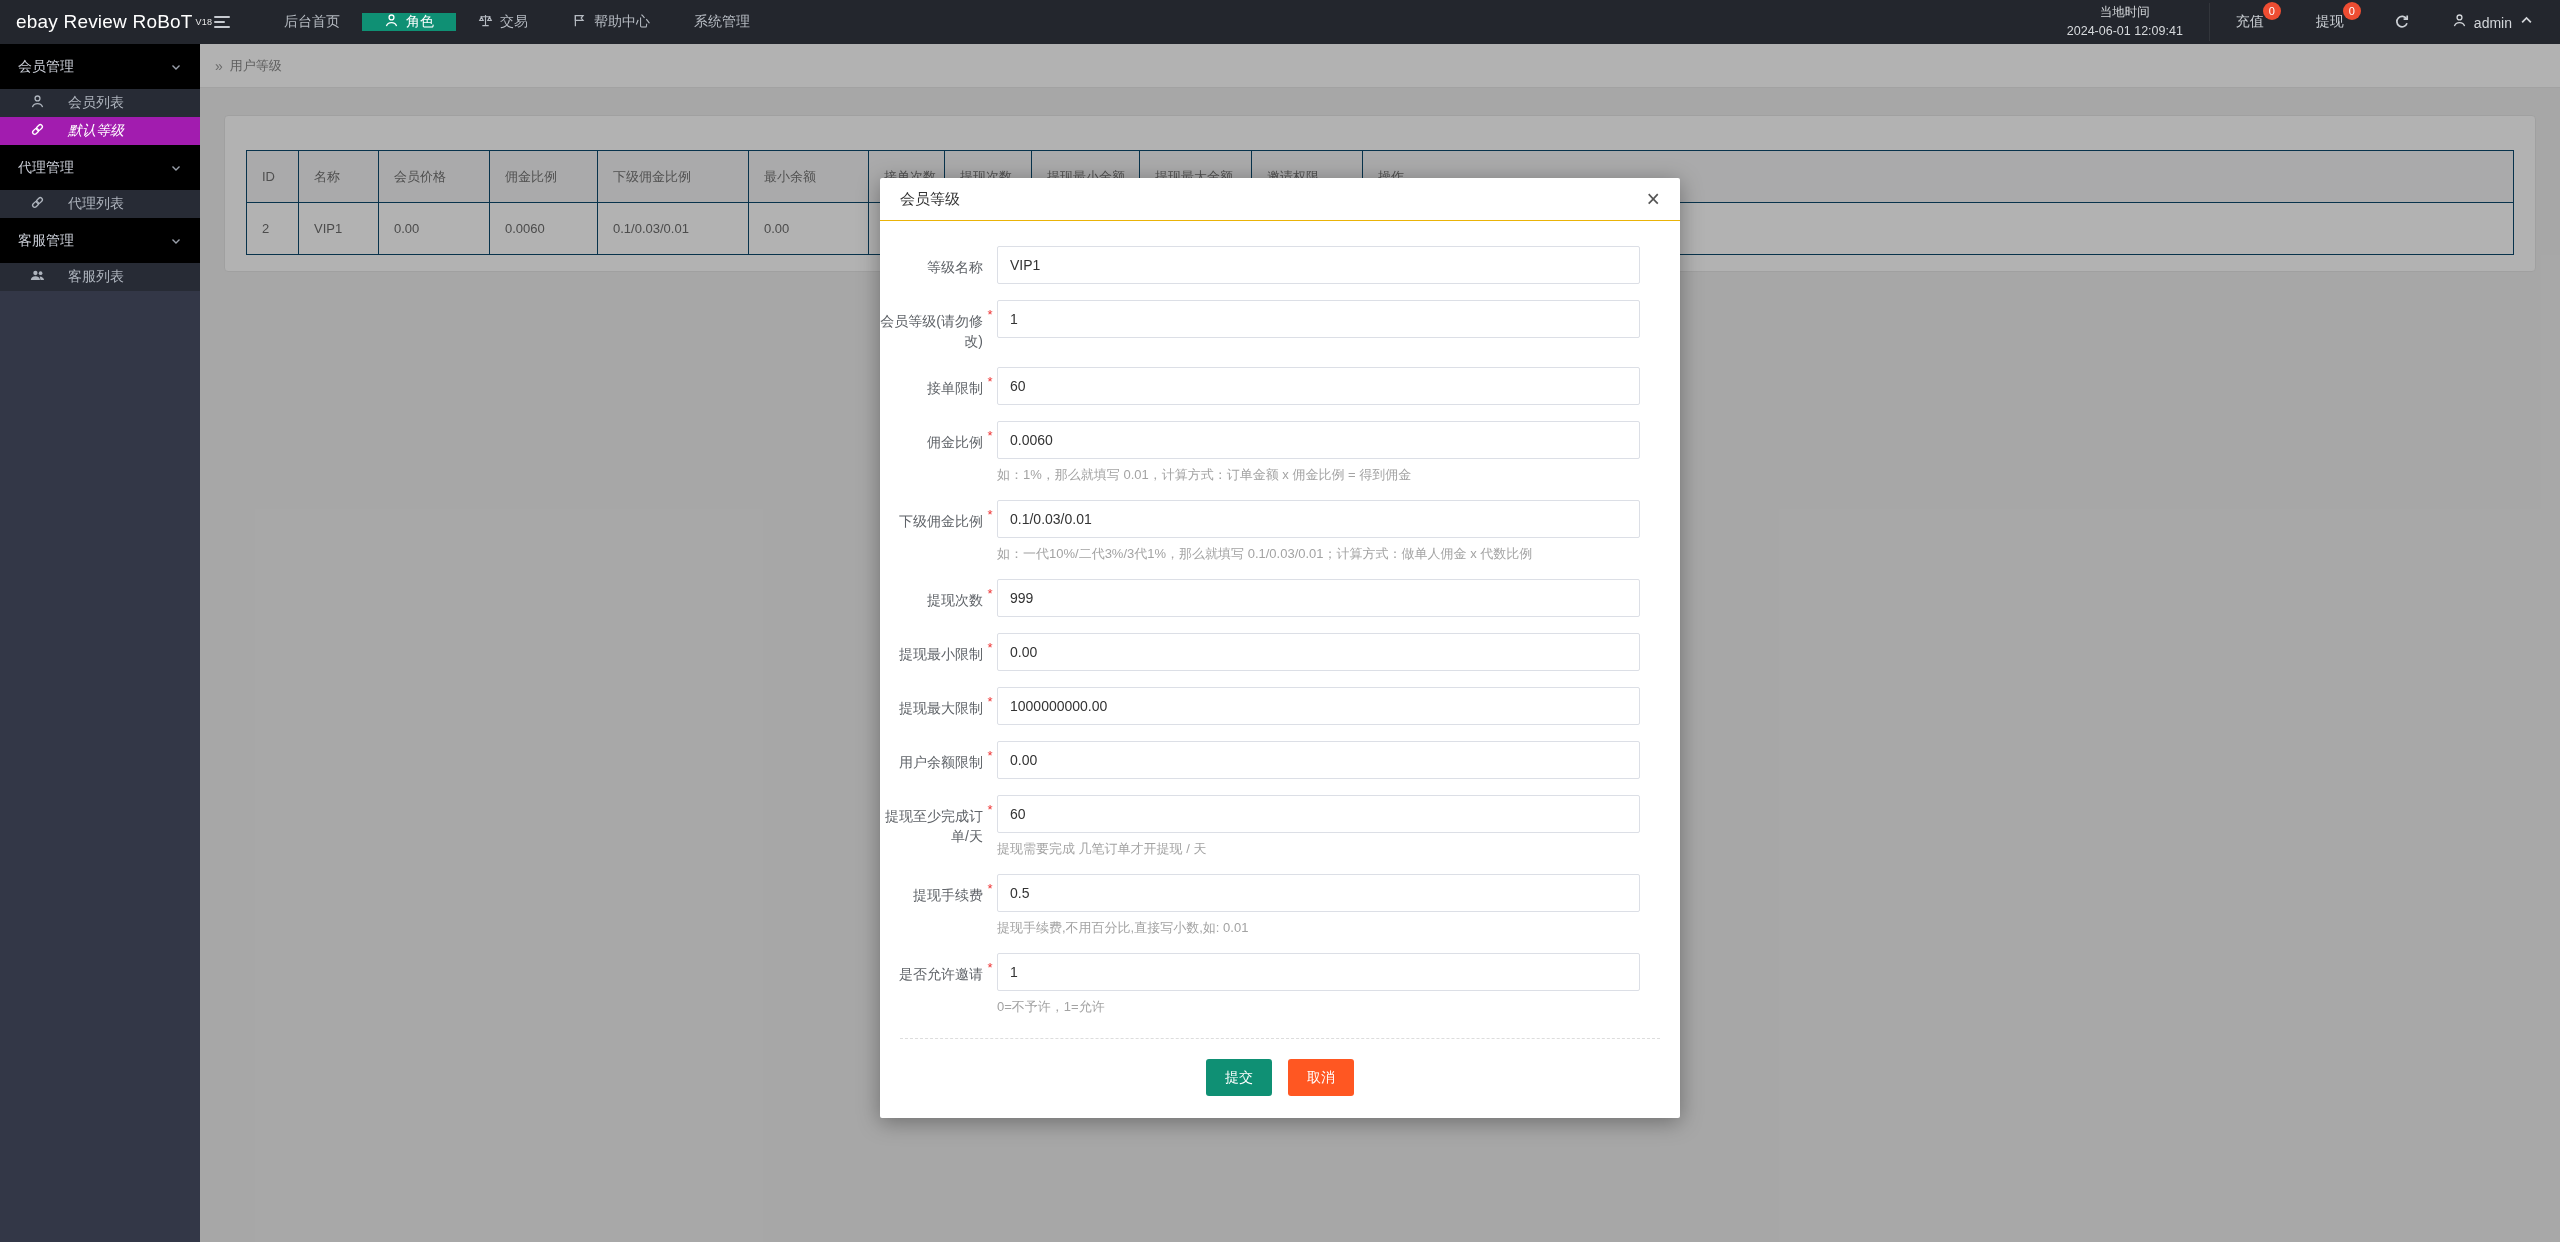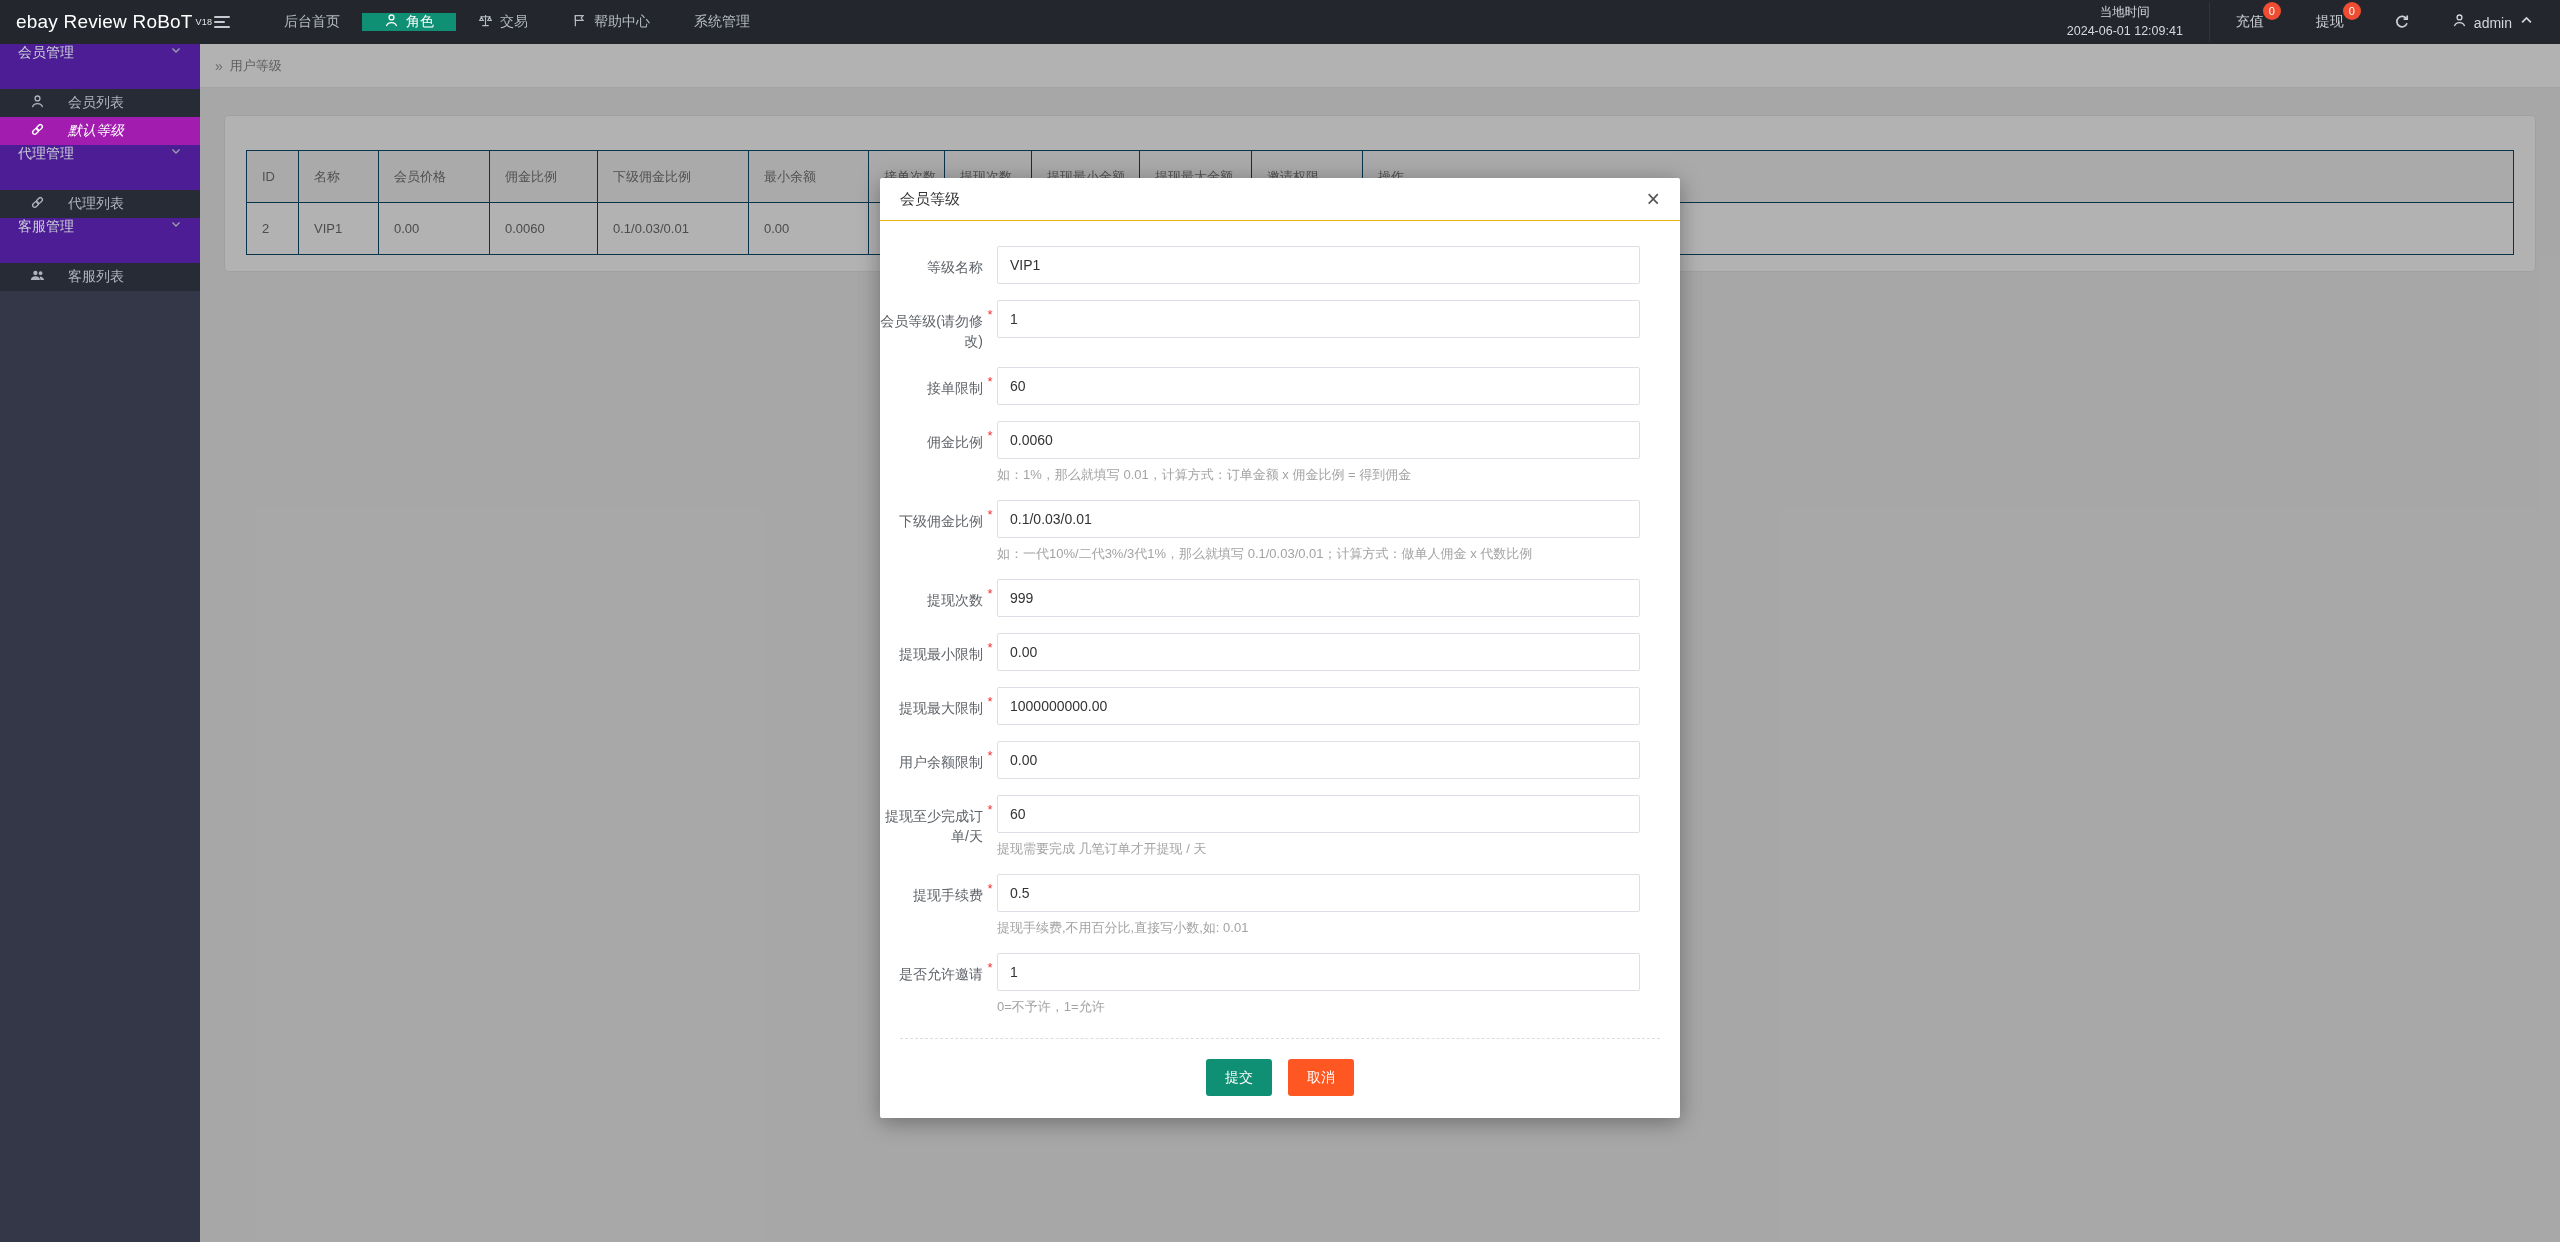--- a/index.html
+++ b/index.html
@@ -30,22 +30,22 @@
     display:flex; align-items:center; justify-content:center; padding:0 5px; }
   .refresh { padding:0 24px; cursor:pointer; color:#ccd0d5; display:flex; align-items:center; }
   .refresh svg { width:16px; height:16px; }
   .user { display:flex; align-items:flex-end; gap:7px; padding:0 8px 0 18px;
     font-size:14px; color:#d3d6da; cursor:pointer; }
   .user svg { width:15px; height:15px; }
 
   
   .sidebar { position:absolute; left:0; top:44px; width:200px; bottom:0;
     background:#333747; z-index:30; }
-  .sb-group-header { height:45px; display:flex; align-items:flex-start; padding:0 18px;
-    color:#c9cdd6; font-size:14px; cursor:pointer; background:#4c1d95; }
+  .sb-group-header { height:45px; display:flex; align-items:center; padding:0 18px;
+    color:#c9cdd6; font-size:14px; cursor:pointer; background:#000000; }
   .sb-group-header svg { width:12px; height:12px; margin-left:auto; color:#9aa0ab; }
   .sb-item { height:28px; display:flex; align-items:center; gap:23px; padding:0 18px 0 30px;
     background:#272b35; color:#aeb4bd; font-size:14px; cursor:pointer; }
   .sb-item svg { width:15px; height:15px; flex:none; }
   .sb-item.active { background:#a21caf; color:#fff;font-style:italic; }
 
   
   .main { position:absolute; left:200px; top:44px; right:0; bottom:0; background:#f0f0f0; }
   .breadcrumb-bar { height:44px; background:#fff; display:flex; align-items:center;
     padding-left:15px; font-size:13px; color:#8a8a8a; border-bottom:1px solid #e9e9e9; }

